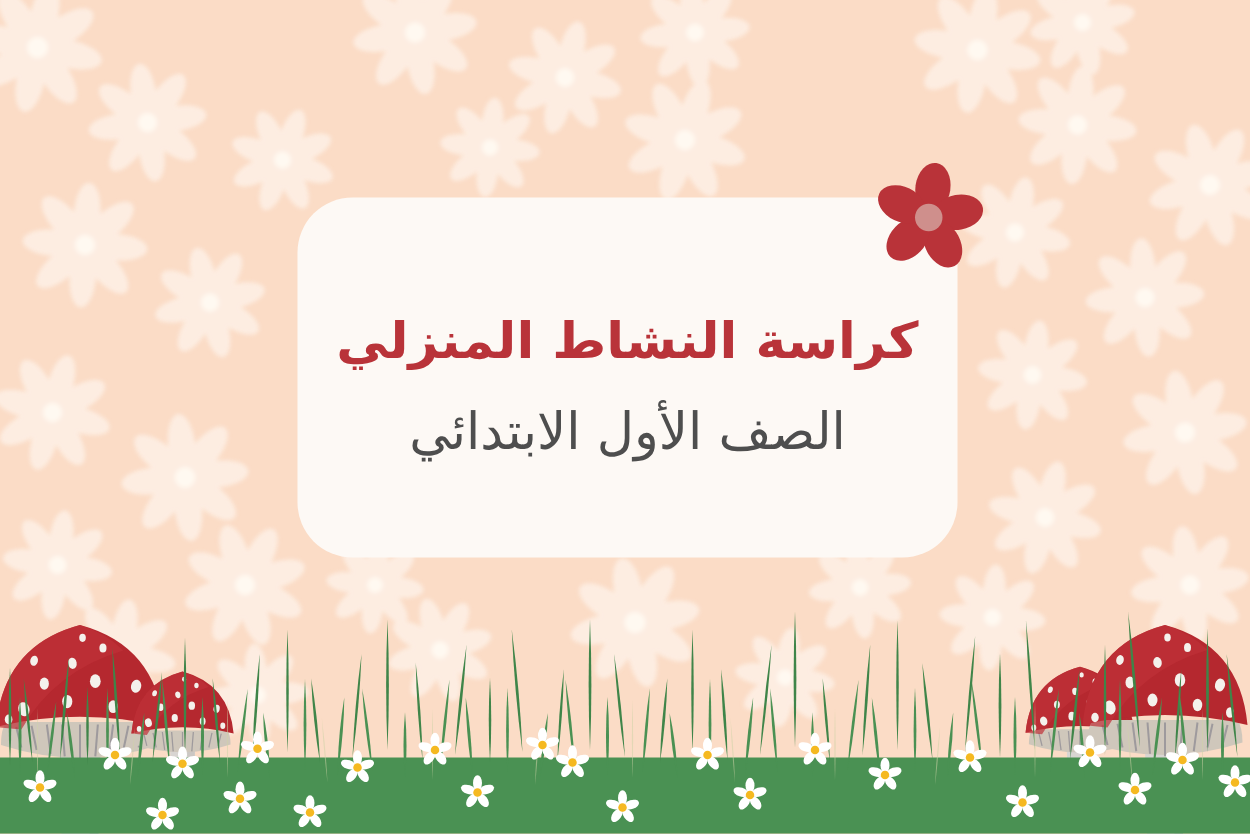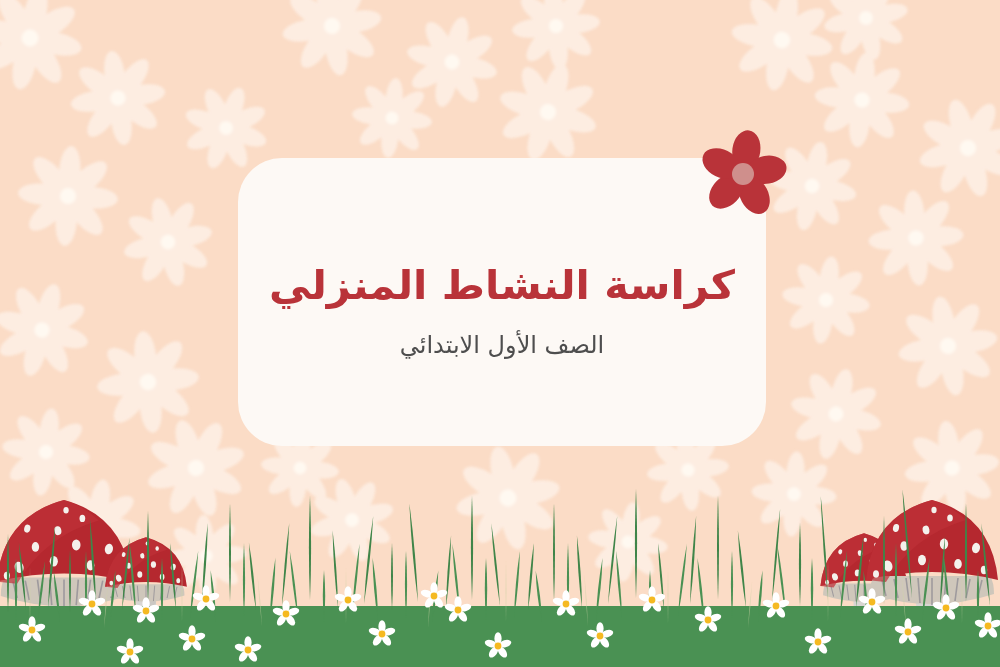--- a/index.html
+++ b/index.html
@@ -62,21 +62,21 @@
     font-weight: 700;
     letter-spacing: -0.5px;
     line-height: 1.25;
     margin: 0 0 18px 0;
     white-space: nowrap;
     transform: scaleX(1.04);
   }
 
   .subtitle-line {
     color: #4e4e4e;
-    font-size: 24px;
+    font-size: 41px;
     font-weight: 400;
     line-height: 1.42;
     margin: 0;
     white-space: nowrap;
   }
 
   
   #corner-flower {
     position: absolute;
     left: 697px;

